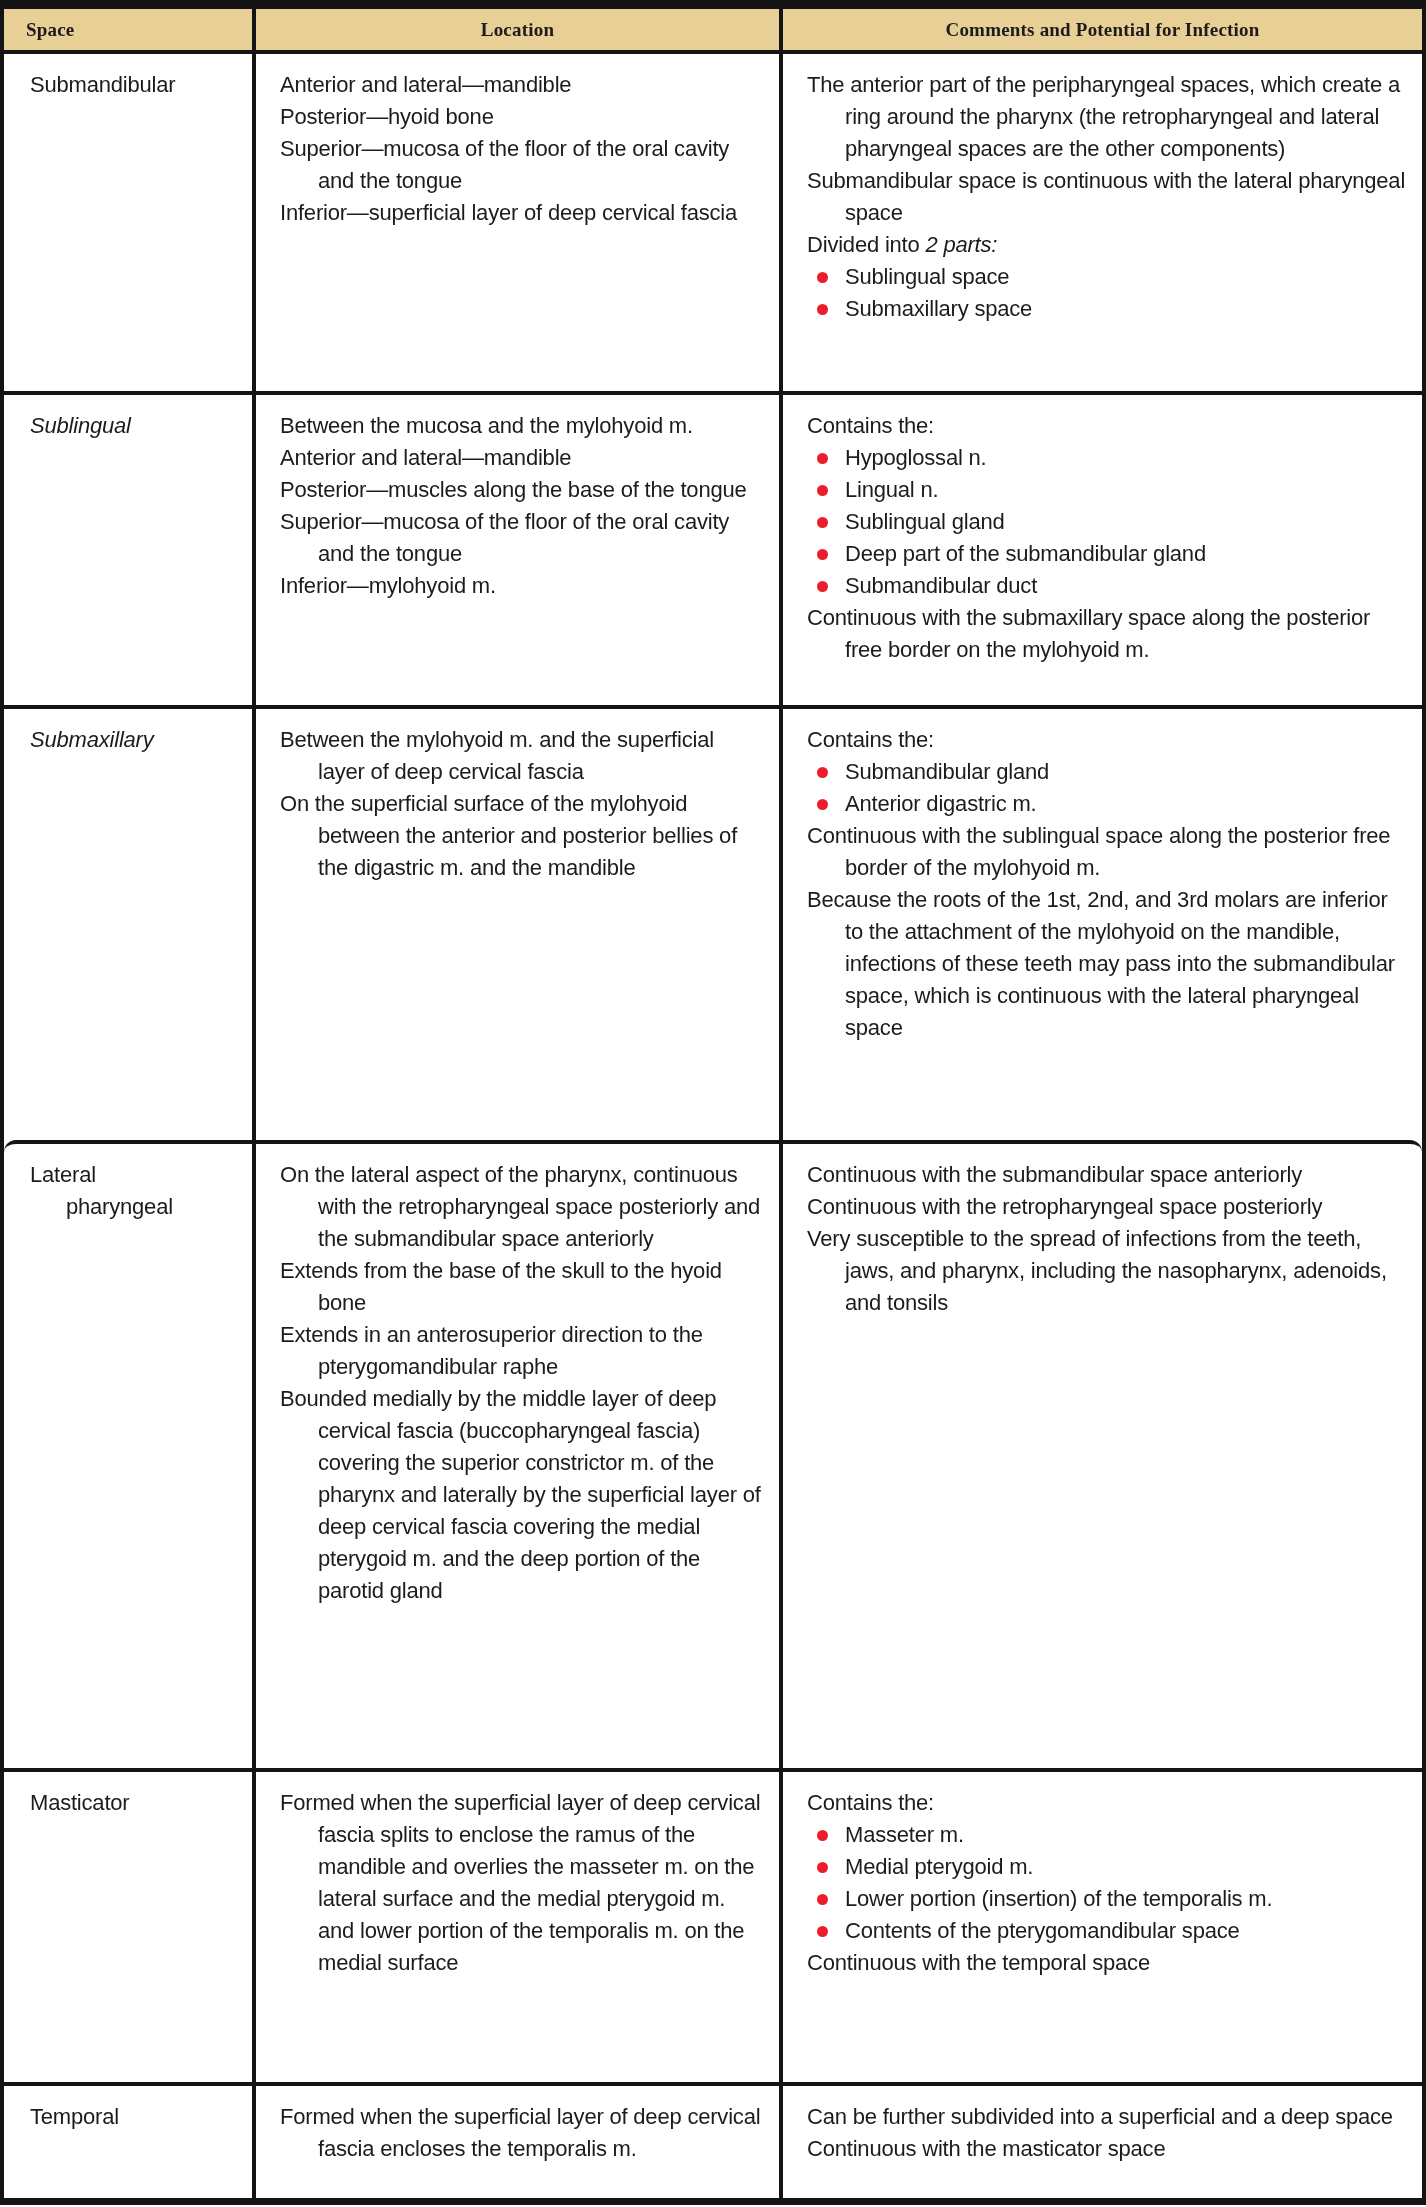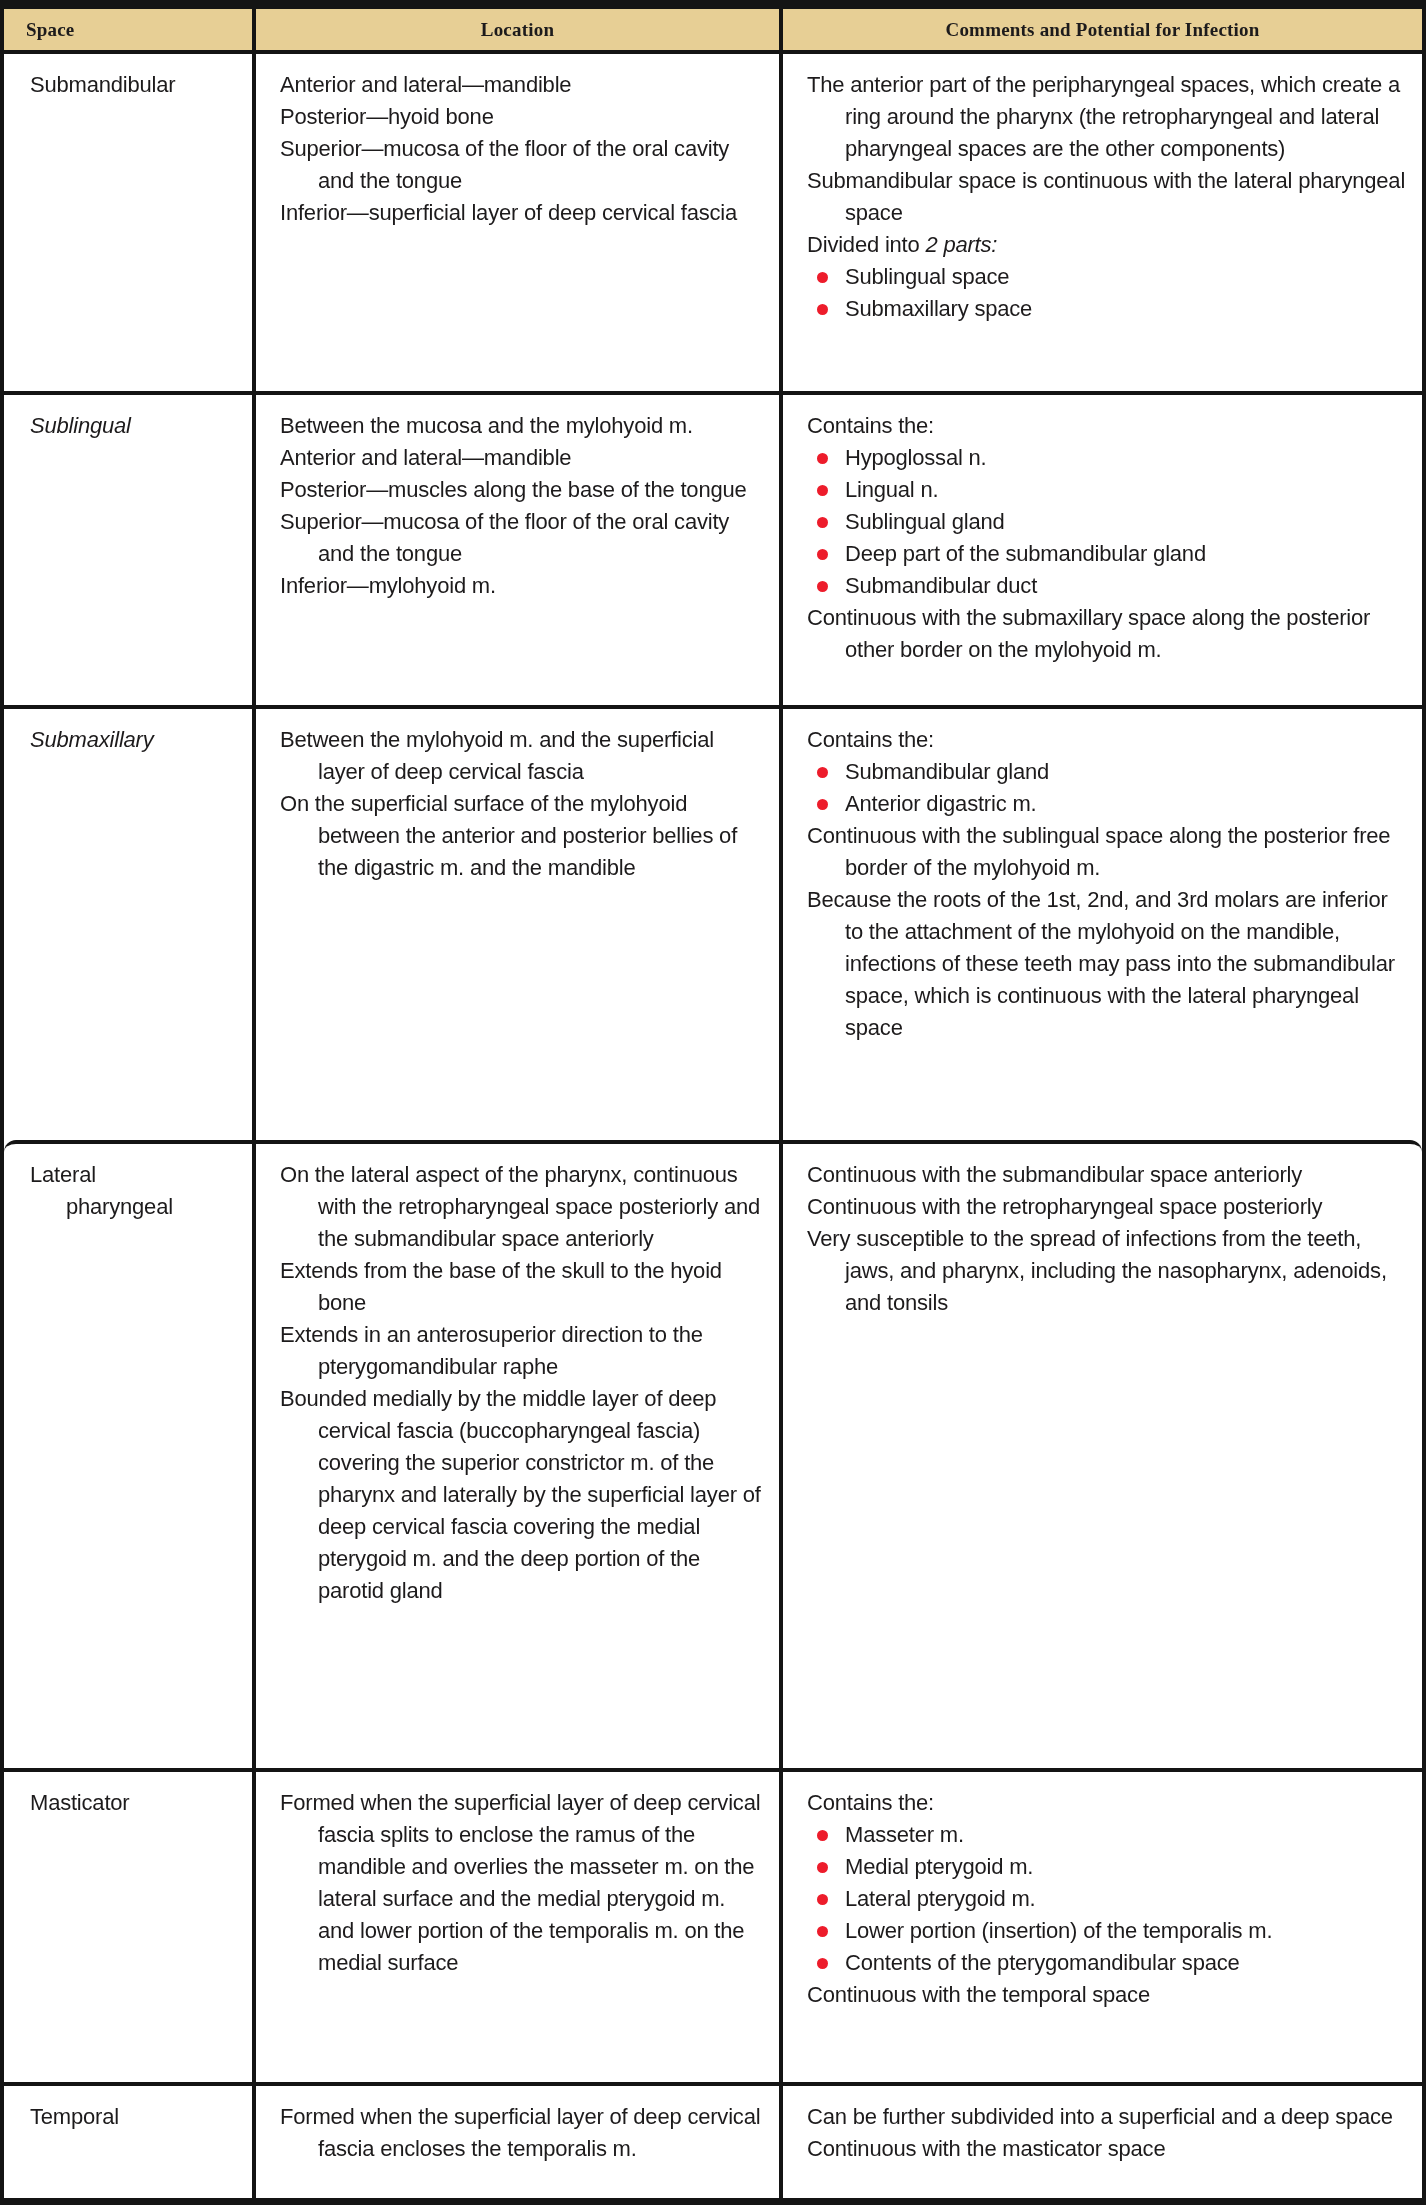--- a/index.html
+++ b/index.html
@@ -120,21 +120,21 @@
           <div class="para">Superior—mucosa of the floor of the oral cavity and the tongue</div>
           <div class="para">Inferior—mylohyoid m.</div>
         </div>
         <div class="td td-comments">
           <div class="para">Contains the:</div>
           <div class="bullet-item"><span class="dot"></span><span>Hypoglossal n.</span></div>
           <div class="bullet-item"><span class="dot"></span><span>Lingual n.</span></div>
           <div class="bullet-item"><span class="dot"></span><span>Sublingual gland</span></div>
           <div class="bullet-item"><span class="dot"></span><span>Deep part of the submandibular gland</span></div>
           <div class="bullet-item"><span class="dot"></span><span>Submandibular duct</span></div>
-          <div class="para">Continuous with the submaxillary space along the posterior other border on the mylohyoid m.</div>
+          <div class="para">Continuous with the submaxillary space along the posterior free border on the mylohyoid m.</div>
         </div>
       </div>
       <div class="tr">
         <div class="td td-space">
           <div class="space-label italic">Submaxillary</div>
         </div>
         <div class="td td-location">
           <div class="para">Between the mylohyoid m. and the superficial layer of deep cervical fascia</div>
           <div class="para">On the superficial surface of the mylohyoid between the anterior and posterior bellies of the digastric m. and the mandible</div>
         </div>
@@ -167,21 +167,20 @@
         <div class="td td-space">
           <div class="space-label">Masticator</div>
         </div>
         <div class="td td-location">
           <div class="para">Formed when the superficial layer of deep cervical fascia splits to enclose the ramus of the mandible and overlies the masseter m. on the lateral surface and the medial pterygoid m. and lower portion of the temporalis m. on the medial surface</div>
         </div>
         <div class="td td-comments">
           <div class="para">Contains the:</div>
           <div class="bullet-item"><span class="dot"></span><span>Masseter m.</span></div>
           <div class="bullet-item"><span class="dot"></span><span>Medial pterygoid m.</span></div>
-          <div class="bullet-item"><span class="dot"></span><span>Lateral pterygoid m.</span></div>
           <div class="bullet-item"><span class="dot"></span><span>Lower portion (insertion) of the temporalis m.</span></div>
           <div class="bullet-item"><span class="dot"></span><span>Contents of the pterygomandibular space</span></div>
           <div class="para">Continuous with the temporal space</div>
         </div>
       </div>
       <div class="tr">
         <div class="td td-space">
           <div class="space-label">Temporal</div>
         </div>
         <div class="td td-location">

